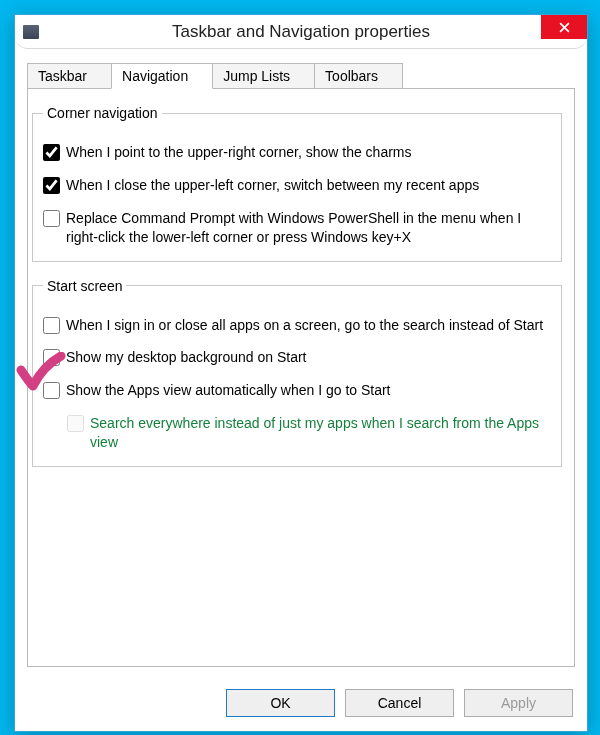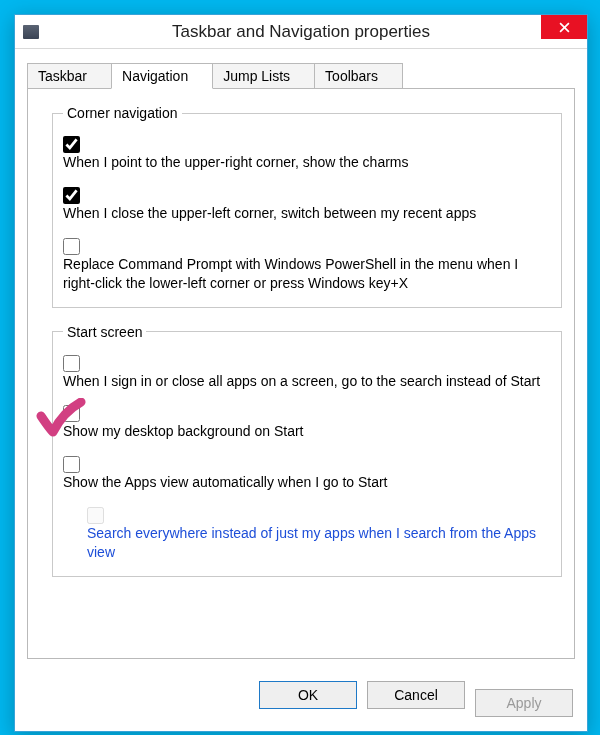--- a/index.html
+++ b/index.html
@@ -26,20 +26,21 @@
       flex-direction: column;
     }
     .title-bar {
       height: 34px;
       background: #fff;
       display: flex;
       align-items: center;
       padding: 0;
       border-bottom: 1px solid #d9d9d9;
       position: relative;
+      border-radius: 13px;
     }
     .title-icon {
       width: 16px; height: 14px;
       margin-left: 8px;
       background: linear-gradient(#5a6373,#3a4354);
       display: inline-block;
       border-radius: 1px;
     }
     .title-text {
       flex: 1;
@@ -79,86 +80,85 @@
       position: relative;
     }
     .tab.active {
       background: #fff;
       border-bottom: 1px solid #fff;
       z-index: 2;
     }
     .tab-panel {
       border: 1px solid #b9b9b9;
       margin: -1px 12px 12px 12px;
-      padding: 16px 12px 12px 24px;
+      padding: 16px 12px 12px 4px;
       flex: 1;
       position: relative;
     }
 
     fieldset.group {
       border: 1px solid #c9c9c9;
       margin: 0 0 16px 0;
       padding: 14px 10px 10px 10px;
       position: relative;
     }
     fieldset.group legend {
       padding: 0 4px;
       font-size: 14px;
     }
     .check-row {
       display: flex;
       align-items: flex-start;
-      margin: 0 0 14px 0;
-      position: relative;
-      flex-direction: column;
+      gap: 6px;
+      margin: 8px 0 14px 0;
+      position: relative;
     }
     .check-row:last-child { margin-bottom: 4px; }
     .check-row input[type="checkbox"] {
       width: 17px; height: 17px;
       margin: 1px 0 0 0;
       flex-shrink: 0;
       accent-color: #000;
     }
     .check-row label {
       line-height: 1.35;
       flex: 1;
     }
-    .check-row.disabled label { color: #1d4ed8; }
+    .check-row.disabled label { color: #15803d; }
     .check-row.disabled input { opacity: .7; }
     .indented { margin-left: 24px; }
 
     .annotation-check {
       position: absolute;
       left: -18px;
       top: 58px;
       z-index: 10;
       pointer-events: none;
     }
     .annotation-check svg { width: 58px; height: 40px; }
 
     .buttons {
       display: flex;
       justify-content: flex-end;
       gap: 10px;
       padding: 10px 14px 14px 14px;
     }
     .buttons button {
-      width: 98px;
+      width: 109px;
       height: 28px;
       background: #efefef;
       border: 1px solid #acacac;
       font-family: inherit;
       font-size: 14px;
       cursor: pointer;
     }
     .buttons button.default { border: 1px solid #1e79c7; }
     .buttons button:disabled {
       color: #9a9a9a;
       cursor: default;
-      margin-top: 8px;
     }
   </style>
 </head>
 <body>
 
 <div class="window">
 
   <div class="title-bar">
     <span class="title-icon"></span>
     <span class="title-text">Taskbar and Navigation properties</span>

